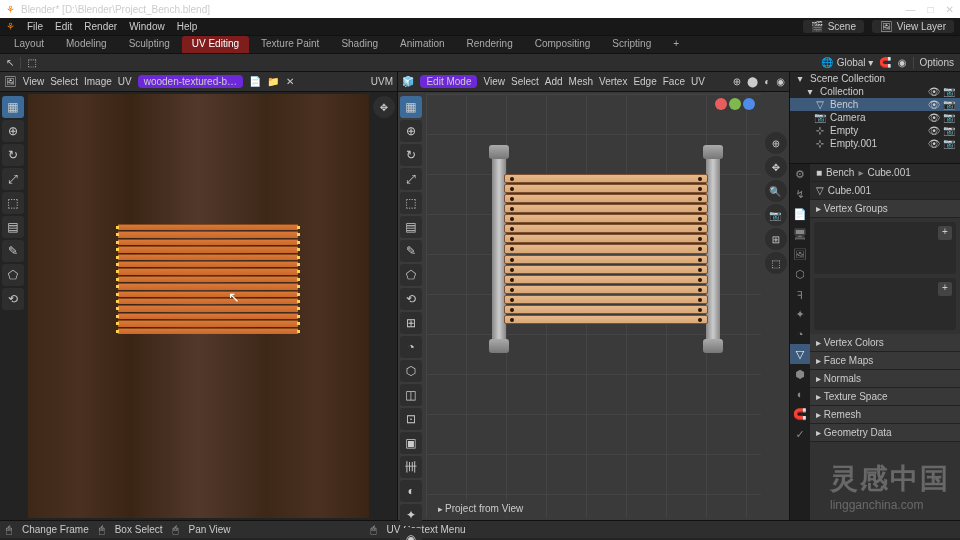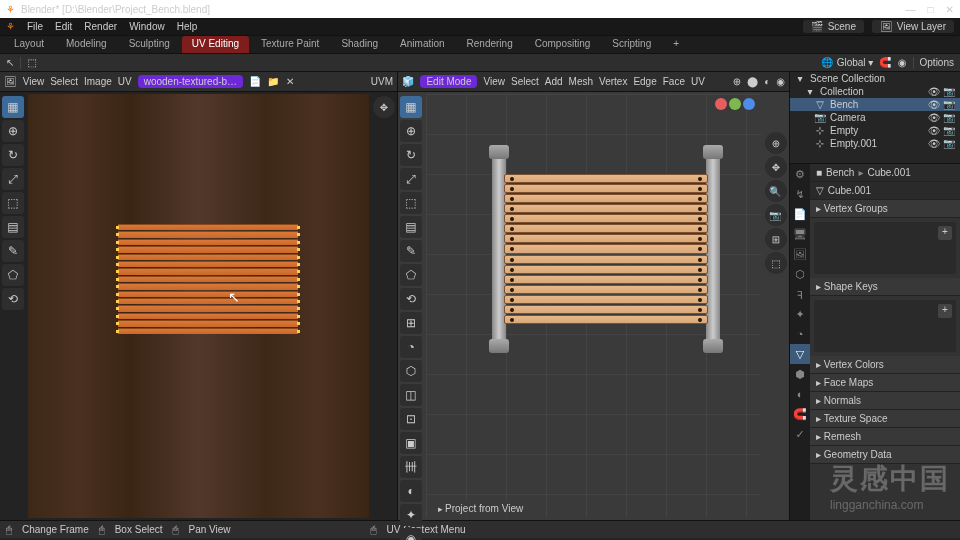--- a/index.html
+++ b/index.html
@@ -333,21 +333,20 @@
             <span>Cube.001</span>
         </div>
         <div class="ph">
             <span>▽</span>
             <span>Cube.001</span>
           </div>
         <div class="sect">▸ <span>Vertex Groups</span></div>
         <div class="empty">
             <div class="plus">+</div>
           </div>
-        <div class="sect">▸ <span>Shape Keys</span></div>
         <div class="empty">
             <div class="plus">+</div>
           </div>
         <div class="sect">▸ <span>Vertex Colors</span></div>
         <div class="sect">▸ <span>Face Maps</span></div>
         <div class="sect">▸ <span>Normals</span></div>
         <div class="sect">▸ <span>Texture Space</span></div>
         <div class="sect">▸ <span>Remesh</span></div>
         <div class="sect">▸ <span>Geometry Data</span></div>
       </div>

